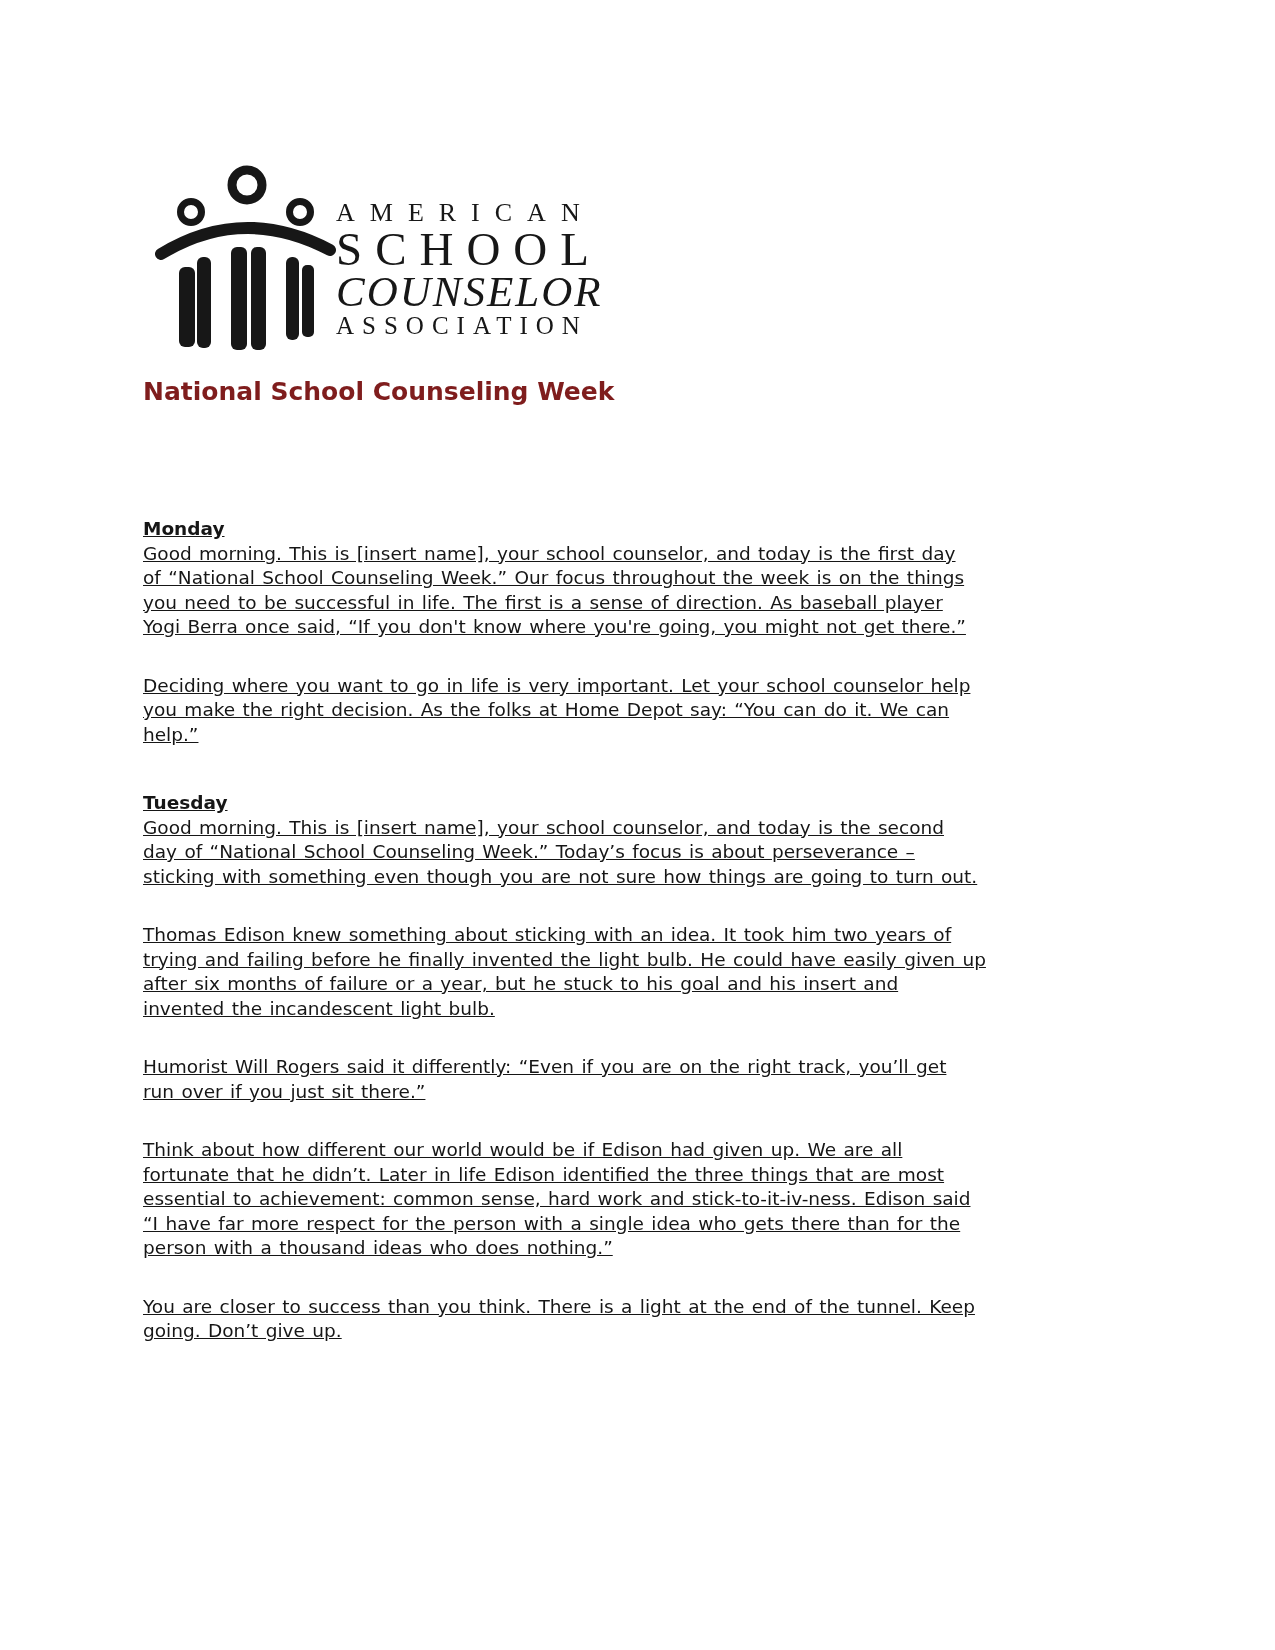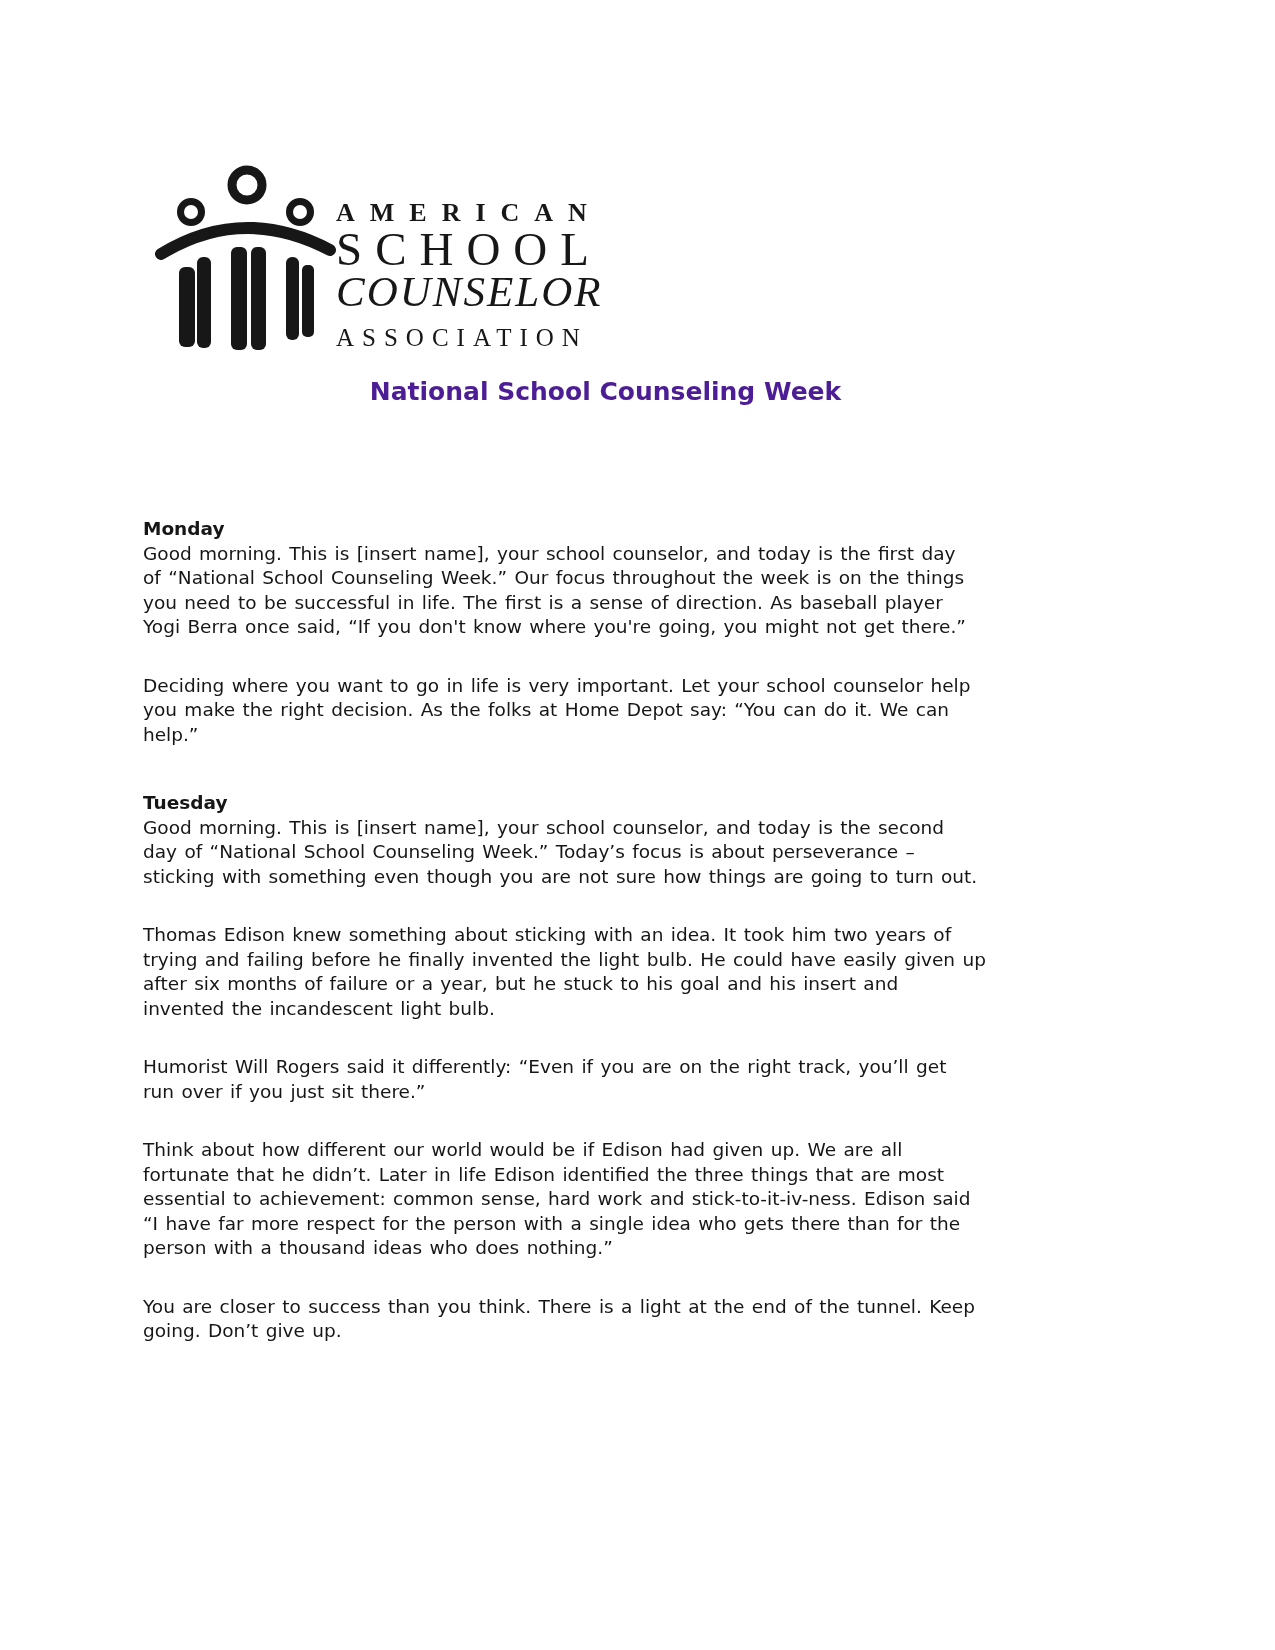--- a/index.html
+++ b/index.html
@@ -16,39 +16,40 @@
 
   
   .logo-row { position: absolute; left: 148px; top: 145px; width: 470px; height: 210px; }
   .logo-mark { position: absolute; left: 0; top: 0; }
   .wordmark {
     position: absolute; left: 188px; top: 0; width: 290px; height: 210px;
     font-family: "Liberation Serif", "DejaVu Serif", serif;
     color: #171717;
   }
   .wm-line { position: absolute; left: 0; white-space: nowrap; }
-  .wm-american    { top: 55px;  font-size: 26px; line-height: 26px; letter-spacing: 15px; font-weight: bold; }
+  .wm-american    { top: 55px;  font-size: 26px; line-height: 26px; letter-spacing: 15px; }
   .wm-school      { top: 81px;  font-size: 47px; line-height: 47px; letter-spacing: 13px; }
   .wm-counselor   { top: 125px; font-size: 43px; line-height: 43px; letter-spacing: 2px; font-style: italic; }
-  .wm-association { top: 180px; font-size: 25px; line-height: 25px; letter-spacing: 8px; text-align: right; }
+  .wm-association { top: 168px; font-size: 25px; line-height: 25px; letter-spacing: 8px; text-align: right; }
 
   
   .doc-title {
     position: absolute; left: 143px; top: 375px; width: 925px;
-    text-align: center; font-weight: bold;
+    font-weight: bold;
     font-size: 25px; line-height: 33px;
-    color: #4c1d95;
+    color: #7f1d1d;
   }
 
   
   .content {
     position: absolute; left: 143px; top: 517px; width: 928px;
     font-size: 18.5px; line-height: 24.5px;
     word-spacing: 1.5px;
     color: #161616;
+    text-decoration: underline;
   }
   .section-heading {
     font-weight: bold; font-size: 18.5px; line-height: 24.5px; margin: 0;
   }
   .para {
     margin: 0 0 34px 0;
     white-space: pre-line;
   }
   .section + .section { margin-top: 44px; }
 </style>

